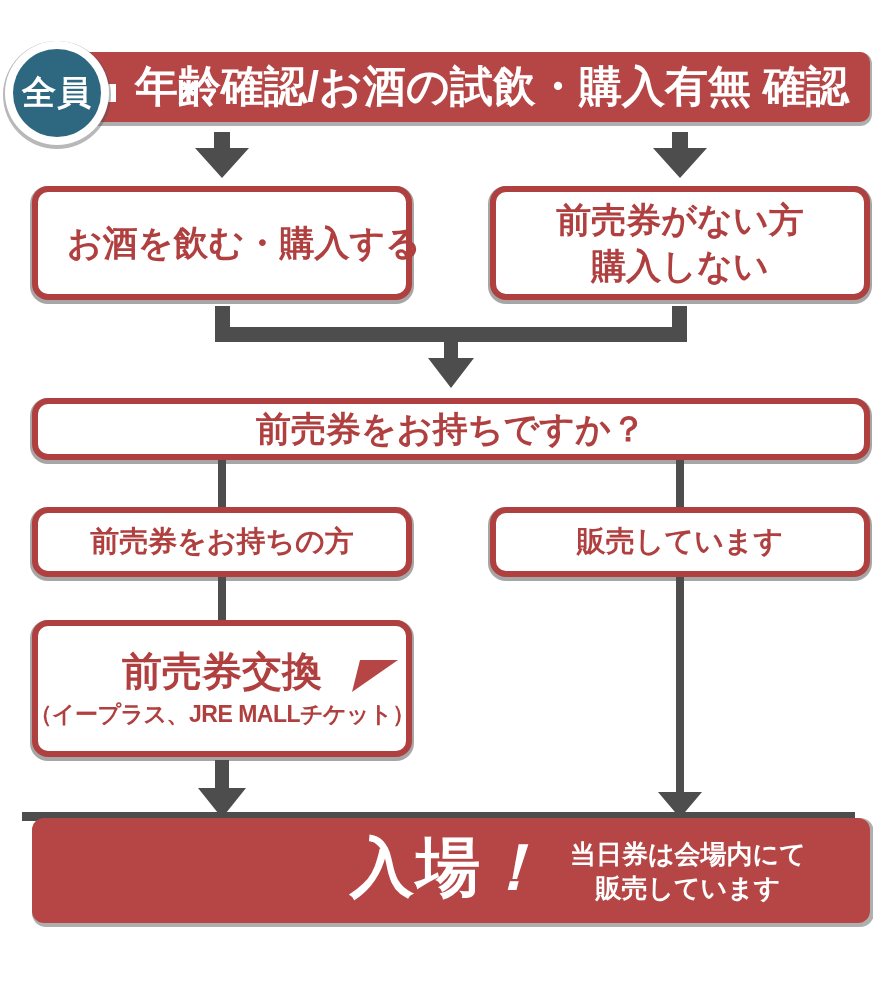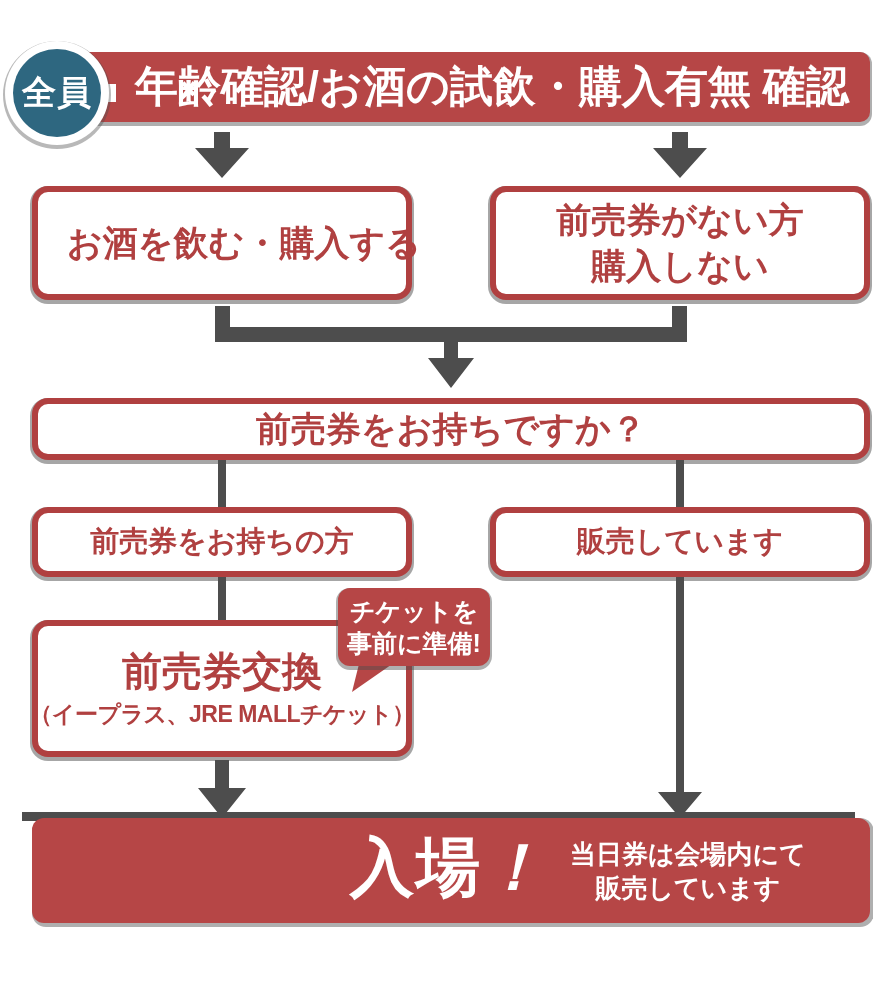--- a/index.html
+++ b/index.html
@@ -108,24 +108,20 @@
   <div class="line" style="left:676px;top:577px;width:8px;height:187px;"></div>
 
   <div class="abs whitebox" style="left:32px;top:620px;width:380px;height:137px;">
     <div class="t-xl">前売券交換</div>
     <div class="t-xs">（イープラス、JRE MALLチケット）</div>
   </div>
 
   <svg class="arrow-svg" style="left:350px;top:660px;z-index:6;" width="48" height="32" viewBox="0 0 48 32">
     <polygon points="10,0 48,0 2,32" fill="#b64646"></polygon>
   </svg>
-  <div class="abs redfill bubble" style="left:338px;top:588px;width:152px;height:78px;">
-    <div>チケットを</div>
-    <div>事前に準備!</div>
-  </div>
 
   <svg class="arrow-svg" style="left:198px;top:760px;" width="48" height="58" viewBox="0 0 48 58">
     <polygon points="17,0 31,0 31,28 48,28 24,58 0,28 17,28" fill="#4d4d4d"></polygon>
   </svg>
   <svg class="arrow-svg" style="left:658px;top:760px;" width="44" height="58" viewBox="0 0 44 58">
     <polygon points="18,0 26,0 26,32 44,32 22,58 0,32 18,32" fill="#4d4d4d"></polygon>
   </svg>
 
   <div class="line" style="left:22px;top:812px;width:833px;height:9px;"></div>
 

